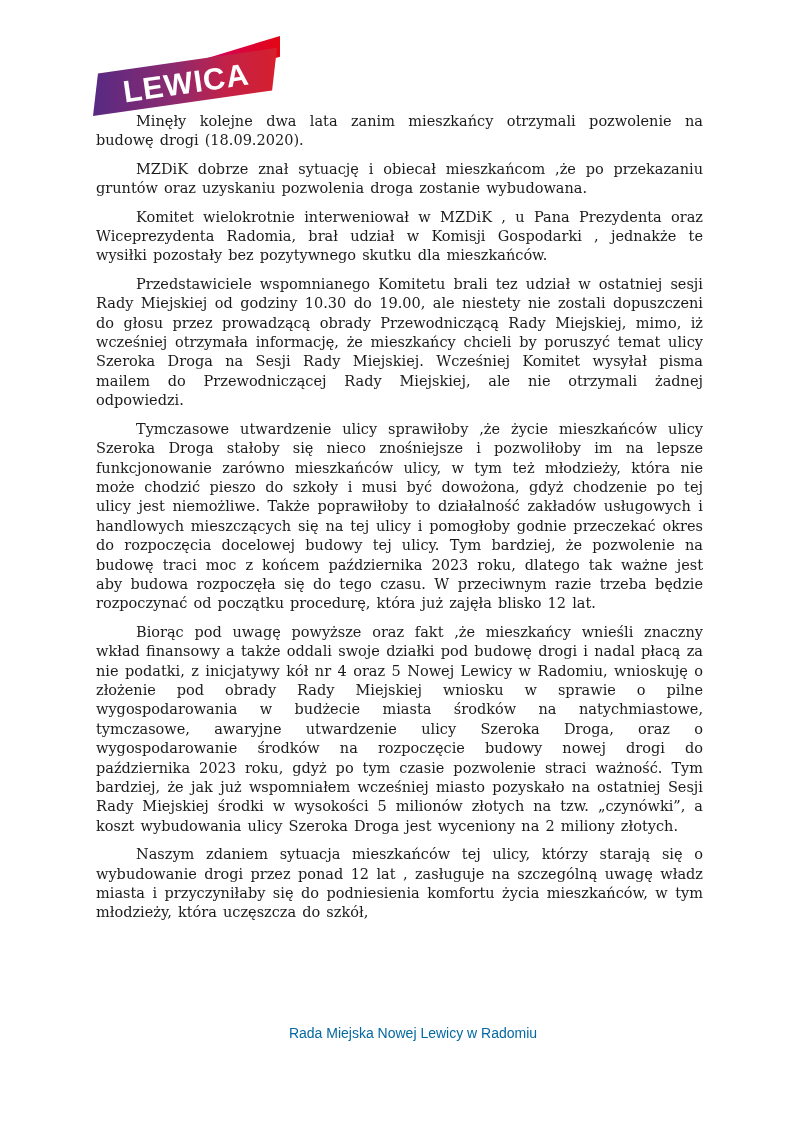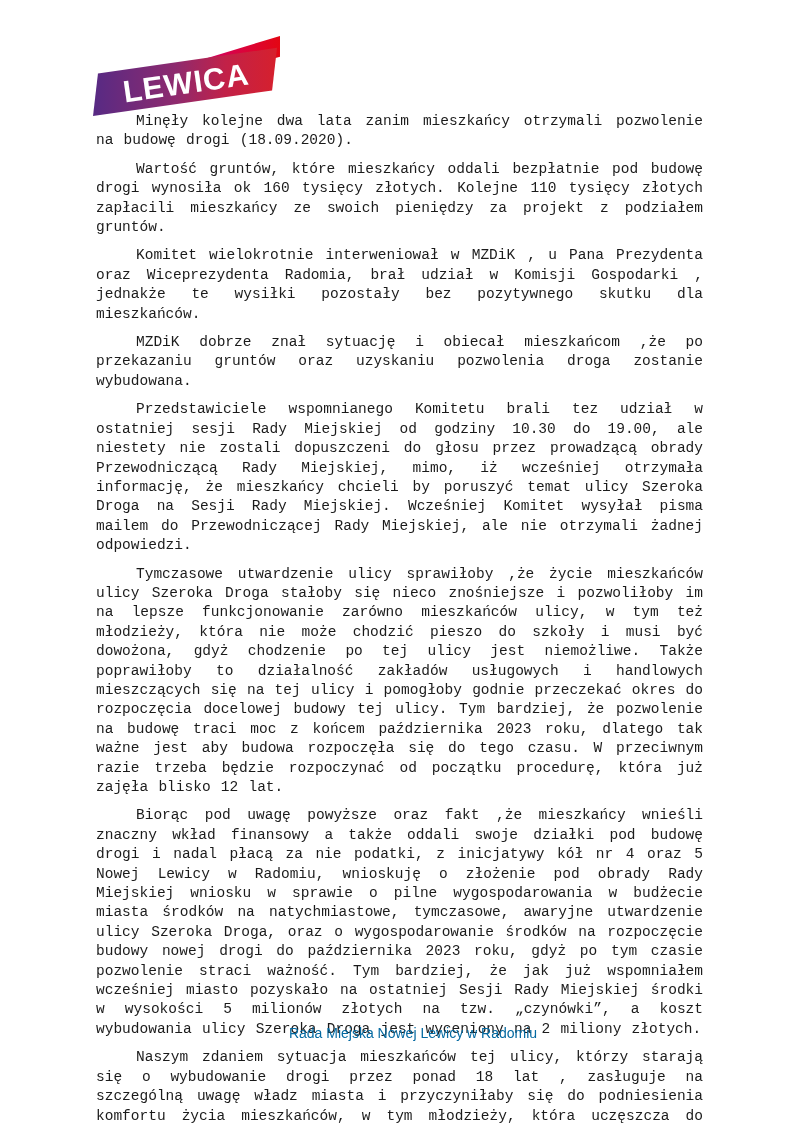--- a/index.html
+++ b/index.html
@@ -26,21 +26,20 @@
   .content {
     position:absolute; left:96px; top:112px; width:607px;
   }
   .body-par {
     margin:0 0 9px 0;
     font-size:14.5px;
     line-height:19.4px;
     text-align:justify;
     text-indent:40px;
     word-spacing:1.5px;
-    font-family:Liberation Mono, monospace;
   }
   .footer {
     position:absolute; left:16px; top:1023px; width:100%;
     text-align:center;
     font-family:"Liberation Sans", sans-serif;
     font-size:14px;
     line-height:21px;
     color:#0369a1;
   }
   .footer div { margin:0; }
@@ -65,26 +64,25 @@
         </linearGradient>
       </defs>
       <polygon points="100,30 189,3 189,24 100,49" fill="url(#gFold)"></polygon>
       <polygon points="5,41 186,15 181,58 0,84" fill="url(#gMain)"></polygon>
       <text class="logo-text" x="94" y="50" font-size="31" text-anchor="middle" dominant-baseline="central" transform="rotate(-8.2 94 50)">LEWICA</text>
     </svg>
   </div>
 
   <div class="content">
     <p class="body-par">Minęły kolejne dwa lata zanim mieszkańcy otrzymali pozwolenie na budowę drogi (18.09.2020).</p>
-    <p class="body-par">Wartość gruntów, które mieszkańcy oddali bezpłatnie pod budowę drogi wynosiła ok 160 tysięcy złotych. Kolejne 110 tysięcy złotych zapłacili mieszkańcy ze swoich pieniędzy za projekt z podziałem gruntów.</p>
+    <p class="body-par">MZDiK dobrze znał sytuację i obiecał mieszkańcom ,że po przekazaniu gruntów oraz uzyskaniu pozwolenia droga zostanie wybudowana.</p>
     <p class="body-par">Komitet wielokrotnie interweniował w MZDiK , u Pana Prezydenta oraz Wiceprezydenta Radomia, brał udział w Komisji Gospodarki , jednakże te wysiłki pozostały bez pozytywnego skutku dla mieszkańców.</p>
-    <p class="body-par">MZDiK dobrze znał sytuację i obiecał mieszkańcom ,że po przekazaniu gruntów oraz uzyskaniu pozwolenia droga zostanie wybudowana.</p>
     <p class="body-par">Przedstawiciele wspomnianego Komitetu brali tez udział w ostatniej sesji Rady Miejskiej od godziny 10.30 do 19.00, ale niestety nie zostali dopuszczeni do głosu przez prowadzącą obrady Przewodniczącą Rady Miejskiej, mimo, iż wcześniej otrzymała informację, że mieszkańcy chcieli by poruszyć temat ulicy Szeroka Droga na Sesji Rady Miejskiej. Wcześniej Komitet wysyłał pisma mailem do Przewodniczącej Rady Miejskiej, ale nie otrzymali żadnej odpowiedzi.</p>
     <p class="body-par">Tymczasowe utwardzenie ulicy sprawiłoby ,że życie mieszkańców ulicy Szeroka Droga stałoby się nieco znośniejsze i pozwoliłoby im na lepsze funkcjonowanie zarówno mieszkańców ulicy, w tym też młodzieży, która nie może chodzić pieszo do szkoły i musi być dowożona, gdyż chodzenie po tej ulicy jest niemożliwe. Także poprawiłoby to działalność zakładów usługowych i handlowych mieszczących się na tej ulicy i pomogłoby godnie przeczekać okres do rozpoczęcia docelowej budowy tej ulicy. Tym bardziej, że pozwolenie na budowę traci moc z końcem października 2023 roku, dlatego tak ważne jest aby budowa rozpoczęła się do tego czasu. W przeciwnym razie trzeba będzie rozpoczynać od początku procedurę, która już zajęła blisko 12 lat.</p>
     <p class="body-par">Biorąc pod uwagę powyższe oraz fakt ,że mieszkańcy wnieśli znaczny wkład finansowy a także oddali swoje działki pod budowę drogi i nadal płacą za nie podatki, z inicjatywy kół nr 4 oraz 5 Nowej Lewicy w Radomiu, wnioskuję o złożenie pod obrady Rady Miejskiej wniosku w sprawie o pilne wygospodarowania w budżecie miasta środków na natychmiastowe, tymczasowe, awaryjne utwardzenie ulicy Szeroka Droga, oraz o wygospodarowanie środków na rozpoczęcie budowy nowej drogi do października 2023 roku, gdyż po tym czasie pozwolenie straci ważność. Tym bardziej, że jak już wspomniałem wcześniej miasto pozyskało na ostatniej Sesji Rady Miejskiej środki w wysokości 5 milionów złotych na tzw. „czynówki”, a koszt wybudowania ulicy Szeroka Droga jest wyceniony na 2 miliony złotych.</p>
-    <p class="body-par">Naszym zdaniem sytuacja mieszkańców tej ulicy, którzy starają się o wybudowanie drogi przez ponad 18 lat , zasługuje na szczególną uwagę władz miasta i przyczyniłaby się do podniesienia komfortu życia mieszkańców, w tym młodzieży, która uczęszcza do szkół,</p>
+    <p class="body-par">Naszym zdaniem sytuacja mieszkańców tej ulicy, którzy starają się o wybudowanie drogi przez ponad 12 lat , zasługuje na szczególną uwagę władz miasta i przyczyniłaby się do podniesienia komfortu życia mieszkańców, w tym młodzieży, która uczęszcza do szkół,</p>
   </div>
 
   <div class="footer">
     <div>Rada Miejska Nowej Lewicy w Radomiu</div>
   </div>
 
 </div>
 
 </body></html>

